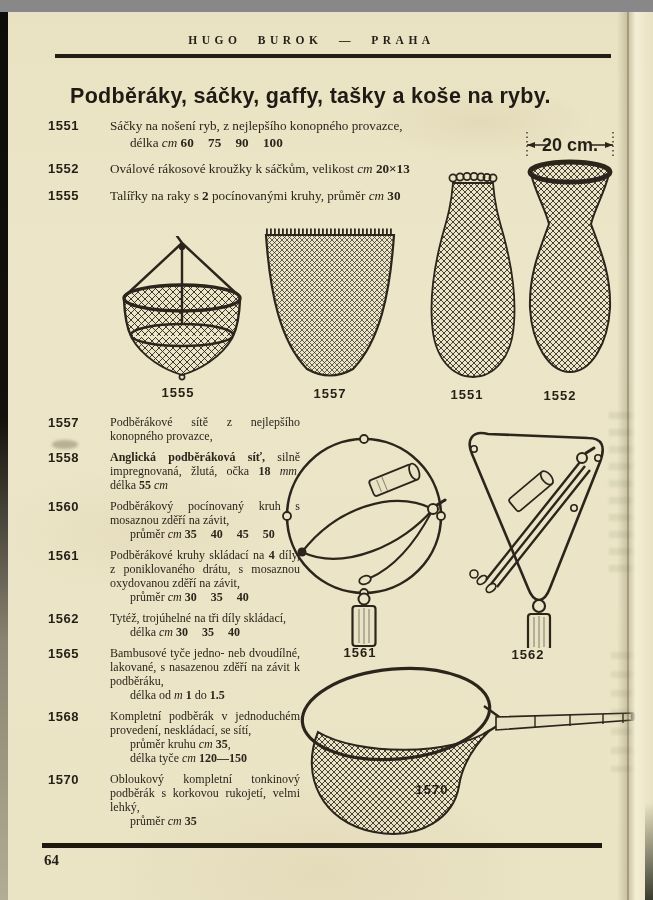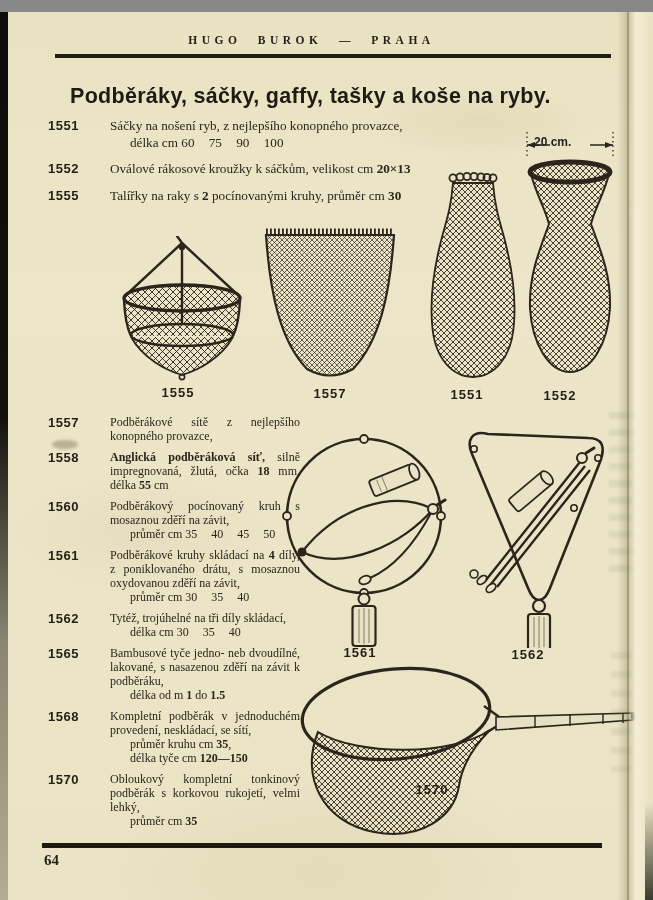--- a/index.html
+++ b/index.html
@@ -40,30 +40,30 @@
   .top-col .item{margin-bottom:10px;}
   .left-col .item{margin-bottom:7px;}
   .item-num{flex:0 0 40px;font-family:"Liberation Sans", sans-serif;font-weight:bold;
     font-size:13px;letter-spacing:.5px;color:#241f17;}
   .item-text{flex:1;margin-left:22px;}
   .top-col .item-text{font-size:13.2px;line-height:16.5px;}
   .left-col .item-text{font-size:12px;line-height:14px;}
   .item-text p{margin:0;text-align:justify;}
   .item-text p.size{text-align:left;text-indent:20px;}
   .s-b{font-weight:bold;}
-  .s-i{}
-  .s-n{font-weight:normal;word-spacing:11px;}
+  .s-i{font-style:italic;}
+  .s-n{font-weight:bold;word-spacing:11px;}
 
   .fig{position:absolute;}
   .fig svg{display:block;width:100%;height:100%;}
   .fig-label{position:absolute;width:60px;text-align:center;
     font-family:"Liberation Sans", sans-serif;font-weight:bold;font-size:13px;
     letter-spacing:1px;color:#241f17;}
-  .dim-label{position:absolute;left:534px;top:123px;width:72px;text-align:left;
-    font-family:"Liberation Sans", sans-serif;font-weight:bold;font-size:12px;color:#241f17;}
+  .dim-label{position:absolute;left:534px;top:123px;width:72px;text-align:center;
+    font-family:"Liberation Sans", sans-serif;font-weight:bold;font-size:18px;color:#241f17;}
 
   .rule-bottom{position:absolute;left:42px;top:831px;width:560px;height:5px;background:#1d1810;}
   .page-number{position:absolute;left:44px;top:840px;font-family:"Liberation Serif", serif;
     font-weight:bold;font-size:15px;color:#241f17;}
 </style>
 </head>
 <body>
 
 <div class="page">
 

